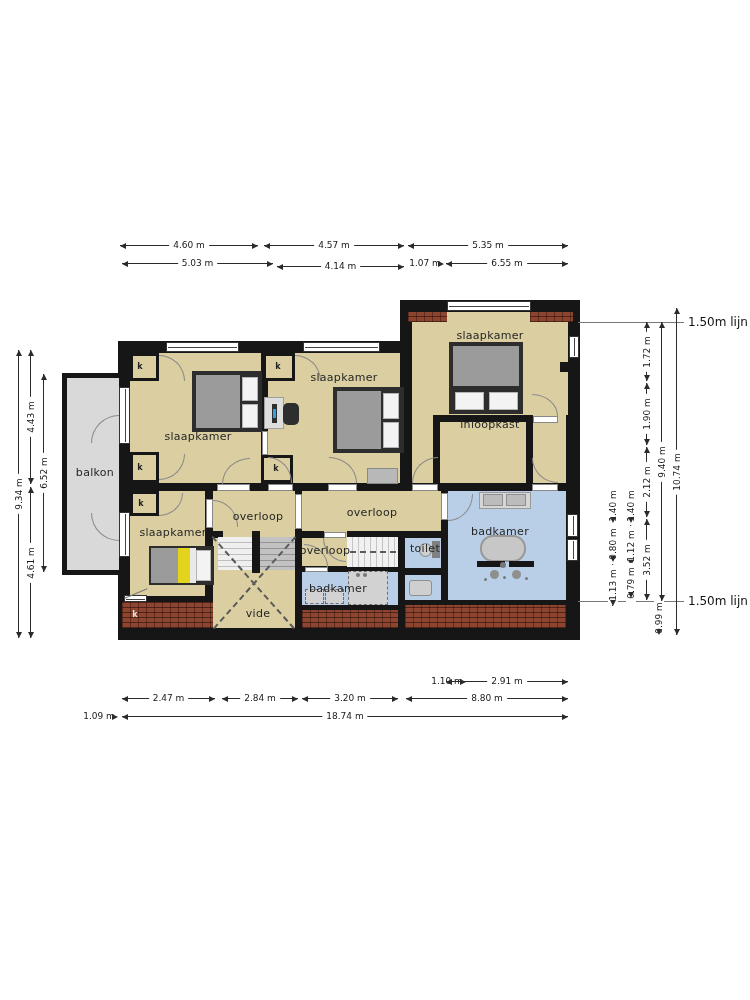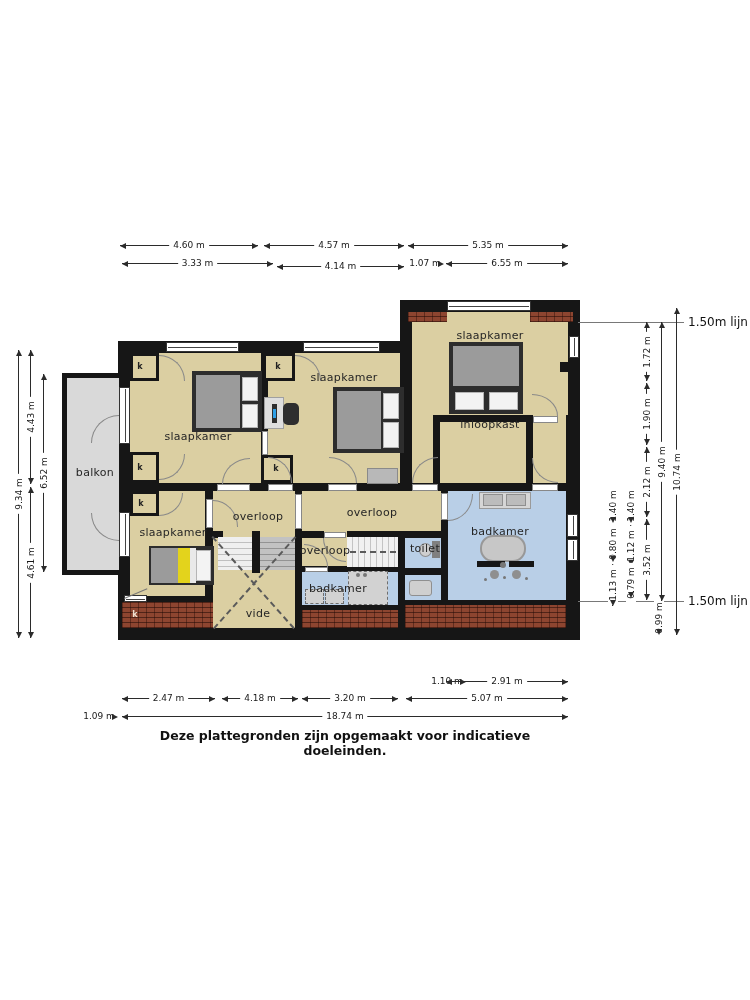--- a/index.html
+++ b/index.html
@@ -242,21 +242,21 @@
   <div class="a dimh" style="left:120px;top:245px;width:138px">
       <span>4.60 m</span>
     </div>
   <div class="a dimh" style="left:264px;top:245px;width:140px">
       <span>4.57 m</span>
     </div>
   <div class="a dimh" style="left:408px;top:245px;width:160px">
       <span>5.35 m</span>
     </div>
   <div class="a dimh" style="left:122px;top:263px;width:151px">
-      <span>3.33 m</span>
+      <span>5.03 m</span>
     </div>
   <div class="a dimh" style="left:277px;top:266px;width:127px">
       <span>4.14 m</span>
     </div>
   <div class="a dimh" style="left:406px;top:263px;width:38px">
       <span>1.07 m</span>
     </div>
   <div class="a dimh" style="left:446px;top:263px;width:122px">
       <span>6.55 m</span>
     </div>
@@ -264,27 +264,27 @@
   <div class="a dimh" style="left:428px;top:681px;width:38px">
       <span>1.10 m</span>
     </div>
   <div class="a dimh" style="left:446px;top:681px;width:122px">
       <span>2.91 m</span>
     </div>
   <div class="a dimh" style="left:122px;top:698px;width:93px">
       <span>2.47 m</span>
     </div>
   <div class="a dimh" style="left:222px;top:698px;width:76px">
-      <span>4.18 m</span>
+      <span>2.84 m</span>
     </div>
   <div class="a dimh" style="left:302px;top:698px;width:96px">
       <span>3.20 m</span>
     </div>
   <div class="a dimh" style="left:406px;top:698px;width:162px">
-      <span>5.07 m</span>
+      <span>8.80 m</span>
     </div>
   <div class="a dimh" style="left:80px;top:716px;width:38px">
       <span>1.09 m</span>
     </div>
   <div class="a dimh" style="left:122px;top:716px;width:446px">
       <span>18.74 m</span>
     </div>
 
   <div class="a dimv" style="left:18px;top:350px;height:288px">
       <span>9.34 m</span>
@@ -333,16 +333,15 @@
       <span>0.99 m</span>
     </div>
   <div class="a dimv" style="left:661px;top:322px;height:279px">
       <span>9.40 m</span>
     </div>
   <div class="a dimv" style="left:676px;top:308px;height:327px">
       <span>10.74 m</span>
     </div>
 
   <div class="a disc" style="left:122px;top:728px;width:446px">
-    <div>Deze plattegronden zijn opgemaakt voor indicatieve doeleinden.</div>
   </div>
 
 </div>
 
 </body></html>

